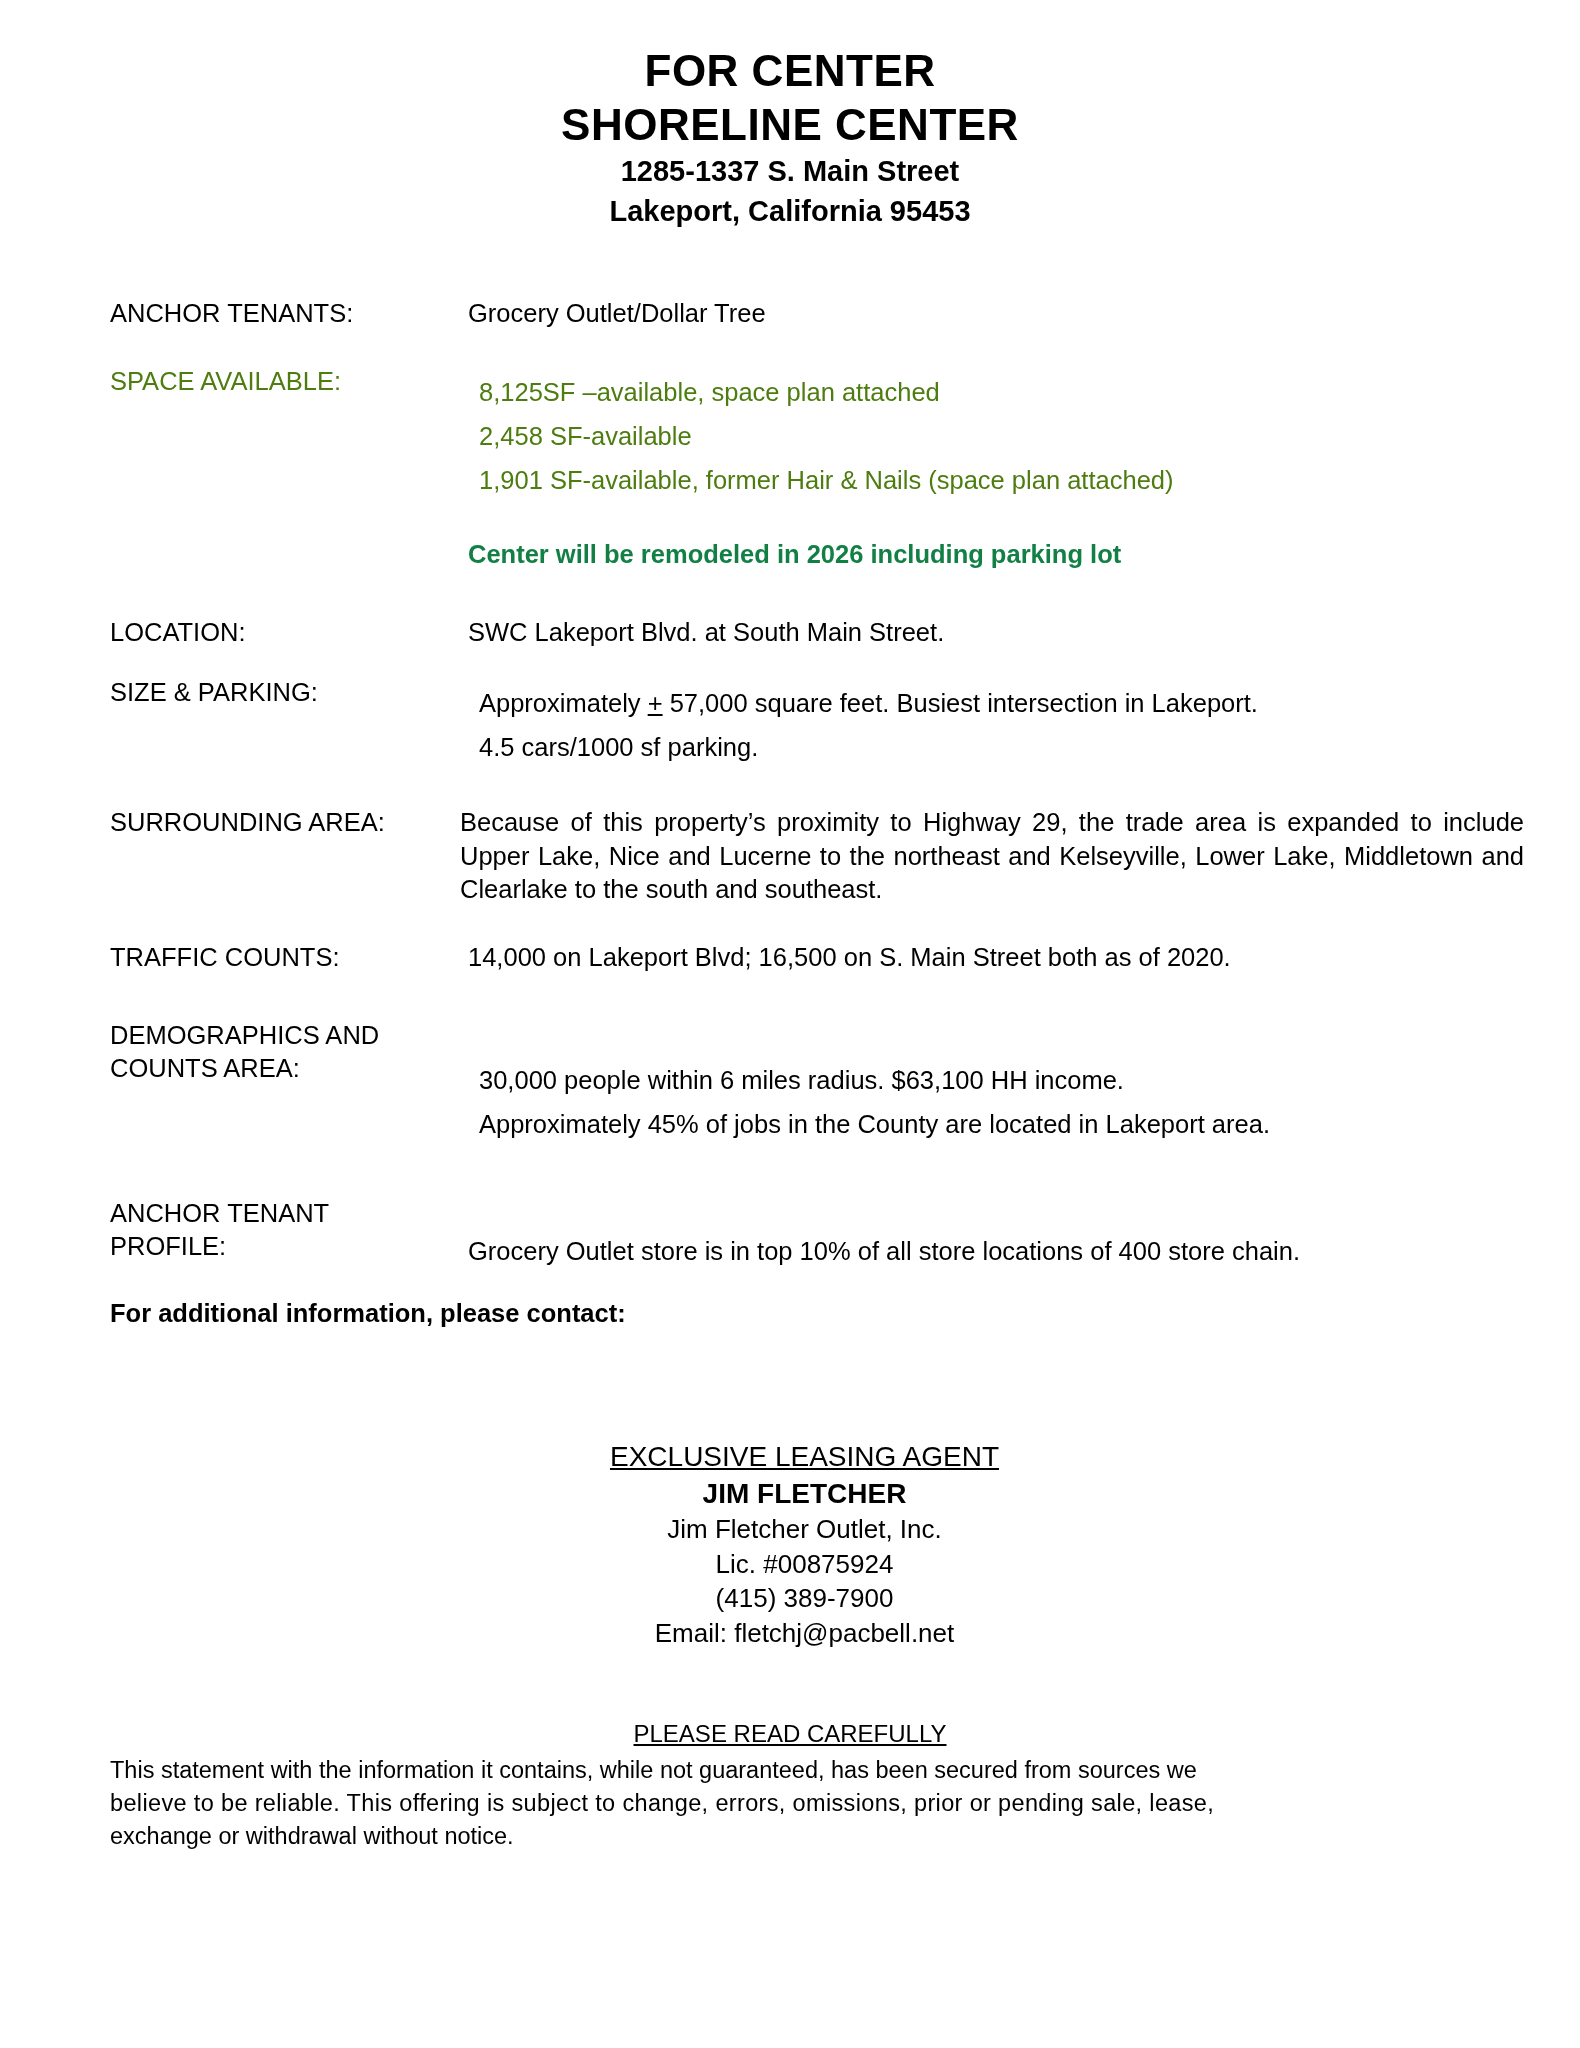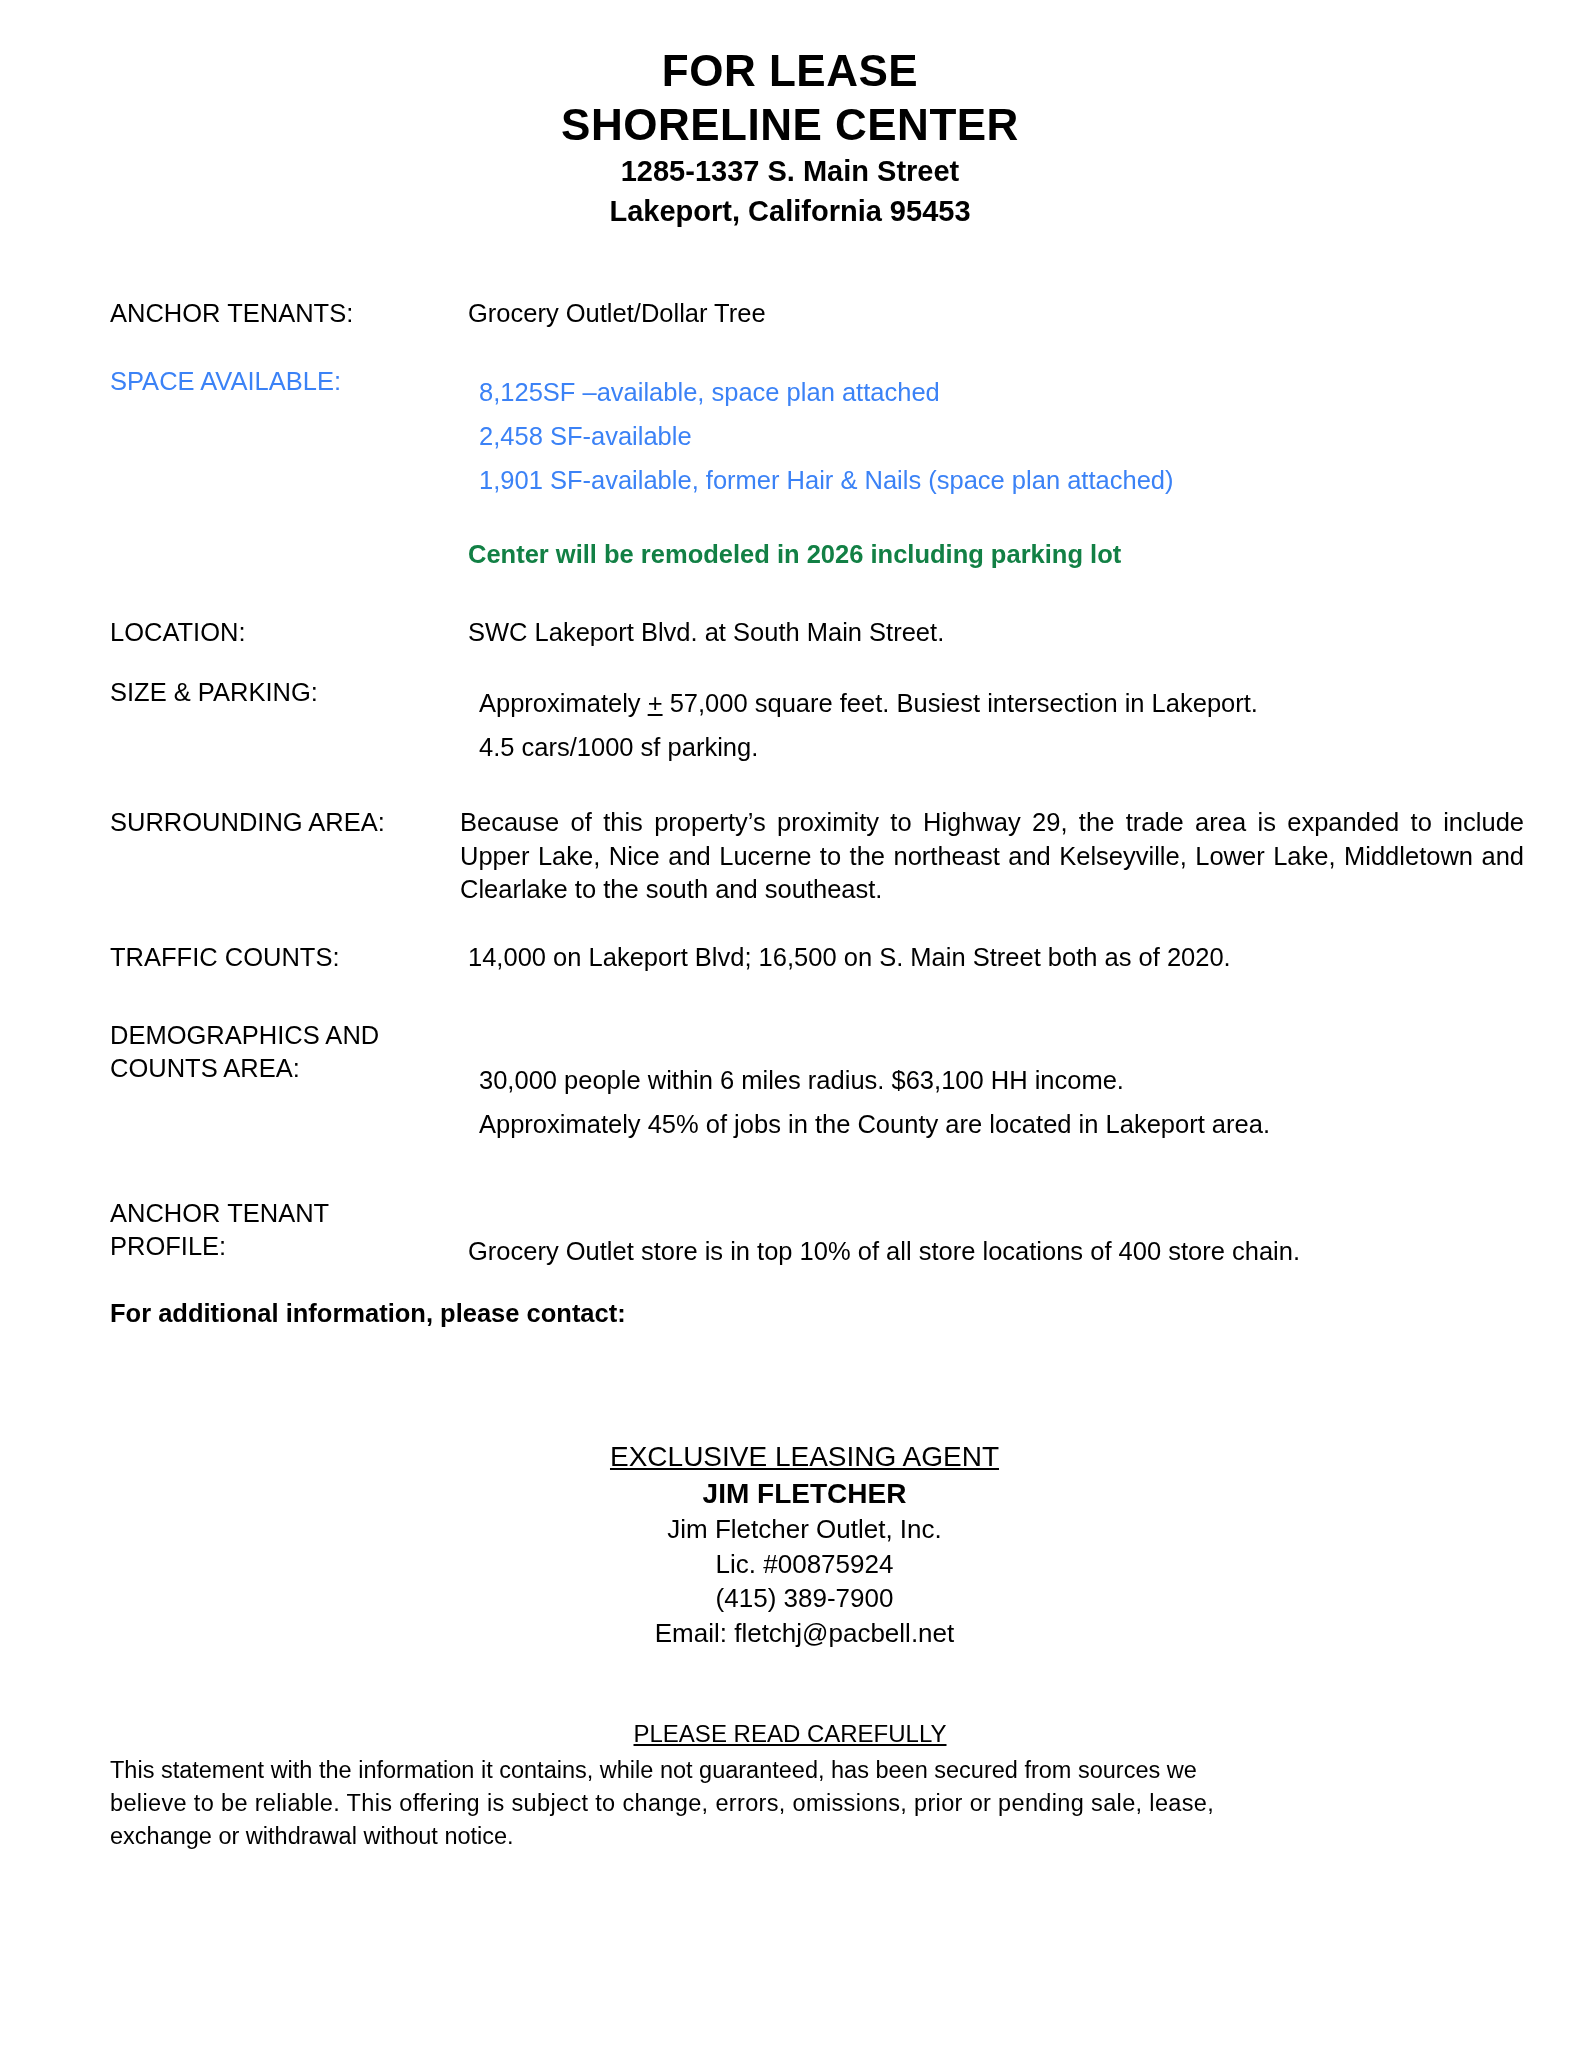--- a/index.html
+++ b/index.html
@@ -64,21 +64,21 @@
   .value p { margin: 11px; }
   .spacer-26 { height: 26px; }
   .spacer-30 { height: 30px; }
   .spacer-34 { height: 34px; }
   .spacer-44 { height: 44px; }
   .spacer-70 { height: 70px; }
   .spacer-110 { height: 110px; }
 
   .row-anchor { margin-top: 66px; }
 
-  .red { color: #3b82f6; }
+  .red { color: #4d7c0f; }
   .green { color: #128045; font-weight: bold; }
 
   .space-line { line-height: 1.30; }
 
   .justify {
     text-align: justify;
     text-justify: inter-word;
   }
 
   .underlinedplus {
@@ -122,21 +122,21 @@
     font-size: 25.5px;
     padding-left: 110px;
   }
 </style>
 </head>
 <body>
 
 <div class="page">
 
   <div class="header">
-    <div class="line-for-lease">FOR LEASE</div>
+    <div class="line-for-lease">FOR CENTER</div>
     <div class="line-center-name">SHORELINE CENTER</div>
     <div class="line-address">1285-1337 S. Main Street</div>
     <div class="line-citystate">Lakeport, California  95453</div>
   </div>
 
   <div class="content">
 
     <div class="row row-anchor">
       <div class="label">ANCHOR TENANTS:</div>
       <div class="value">Grocery Outlet/Dollar Tree</div>

